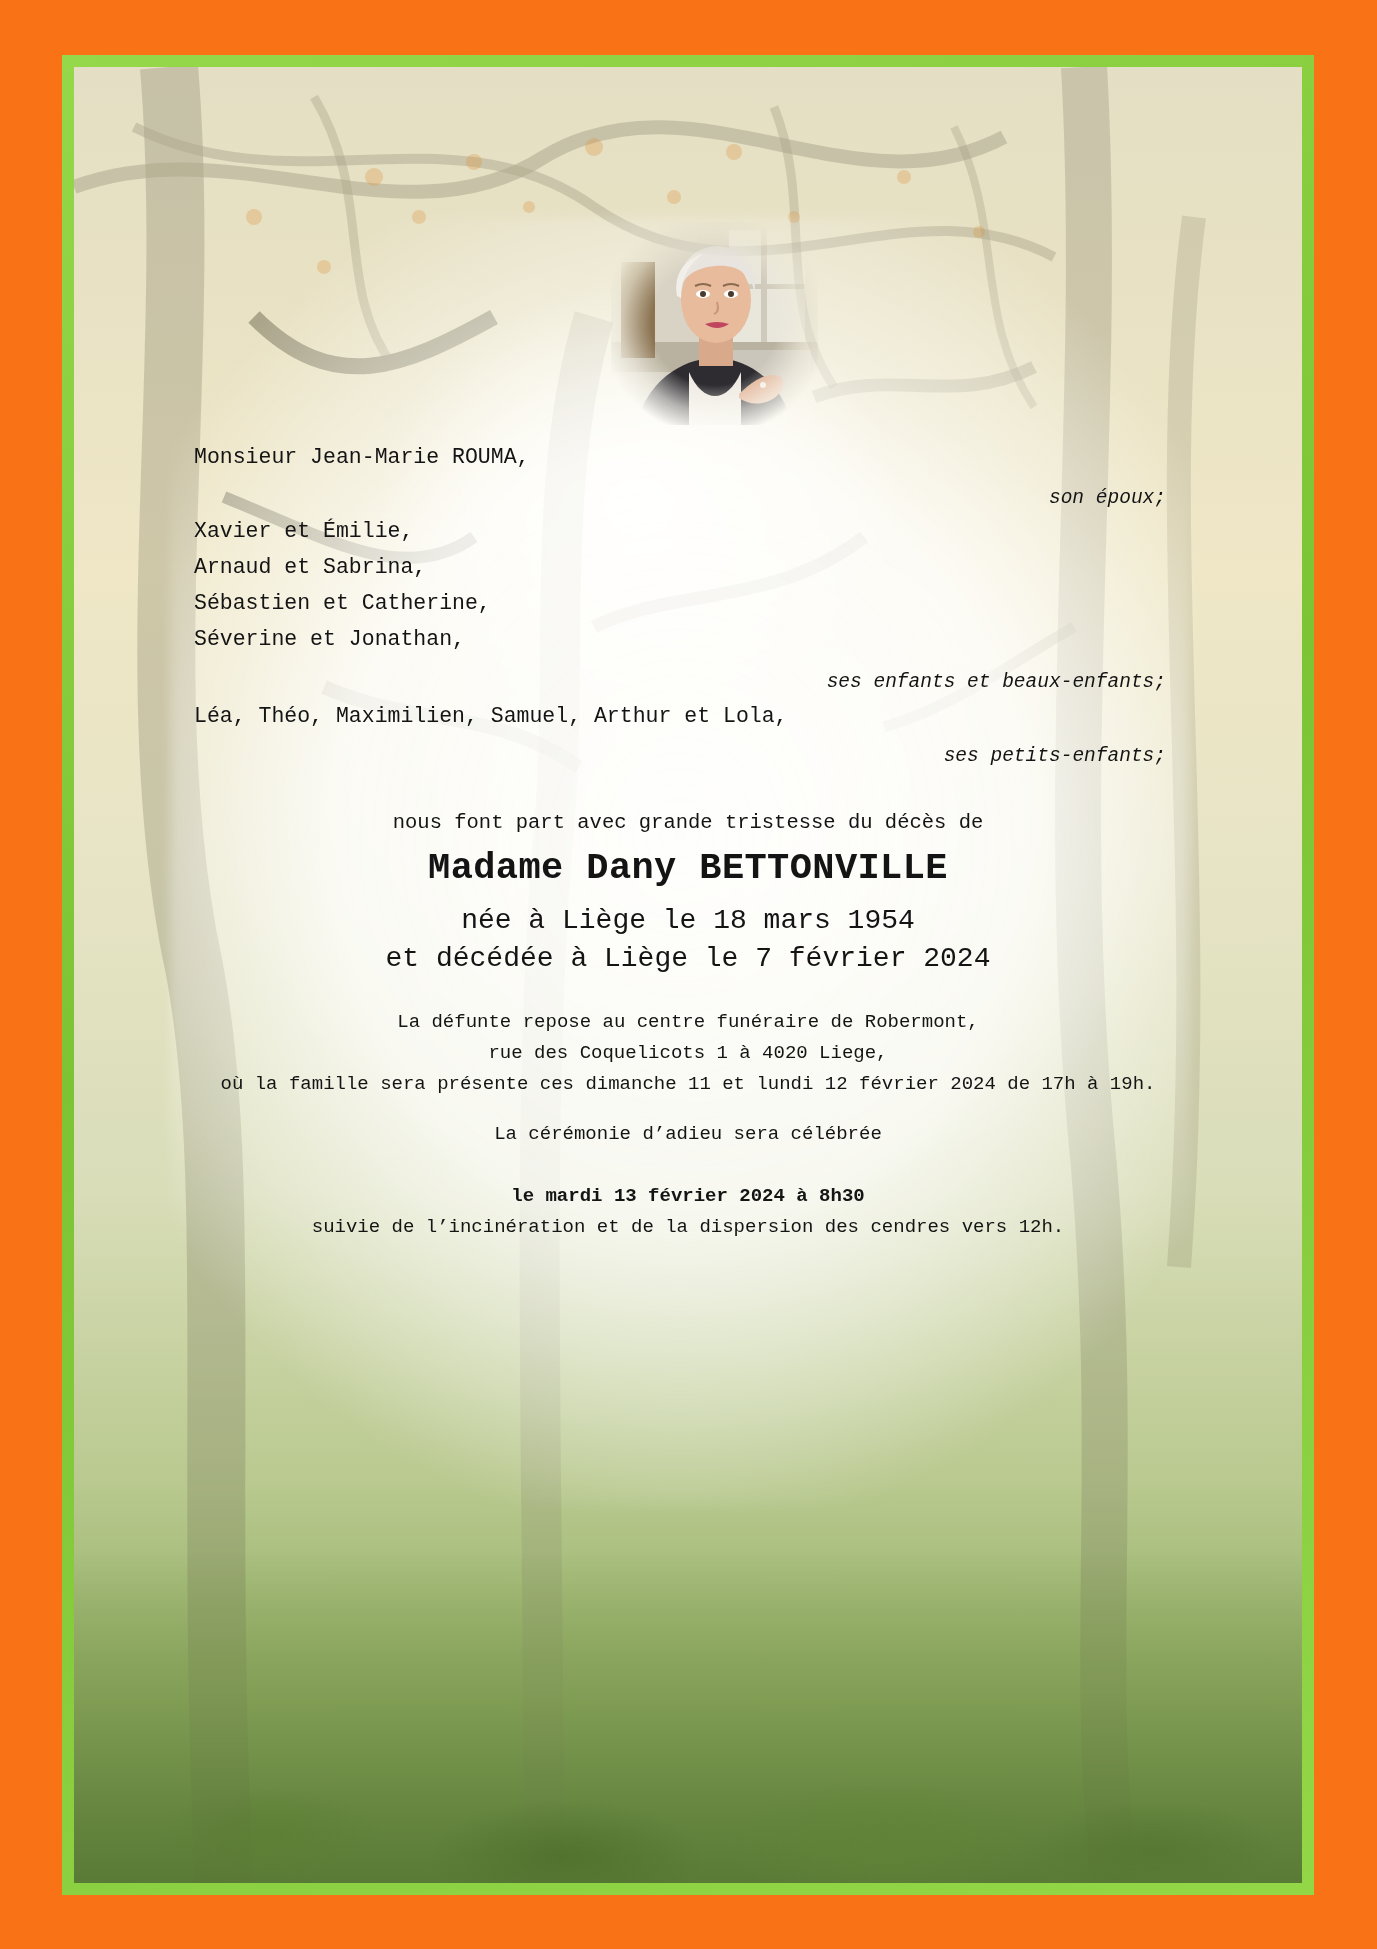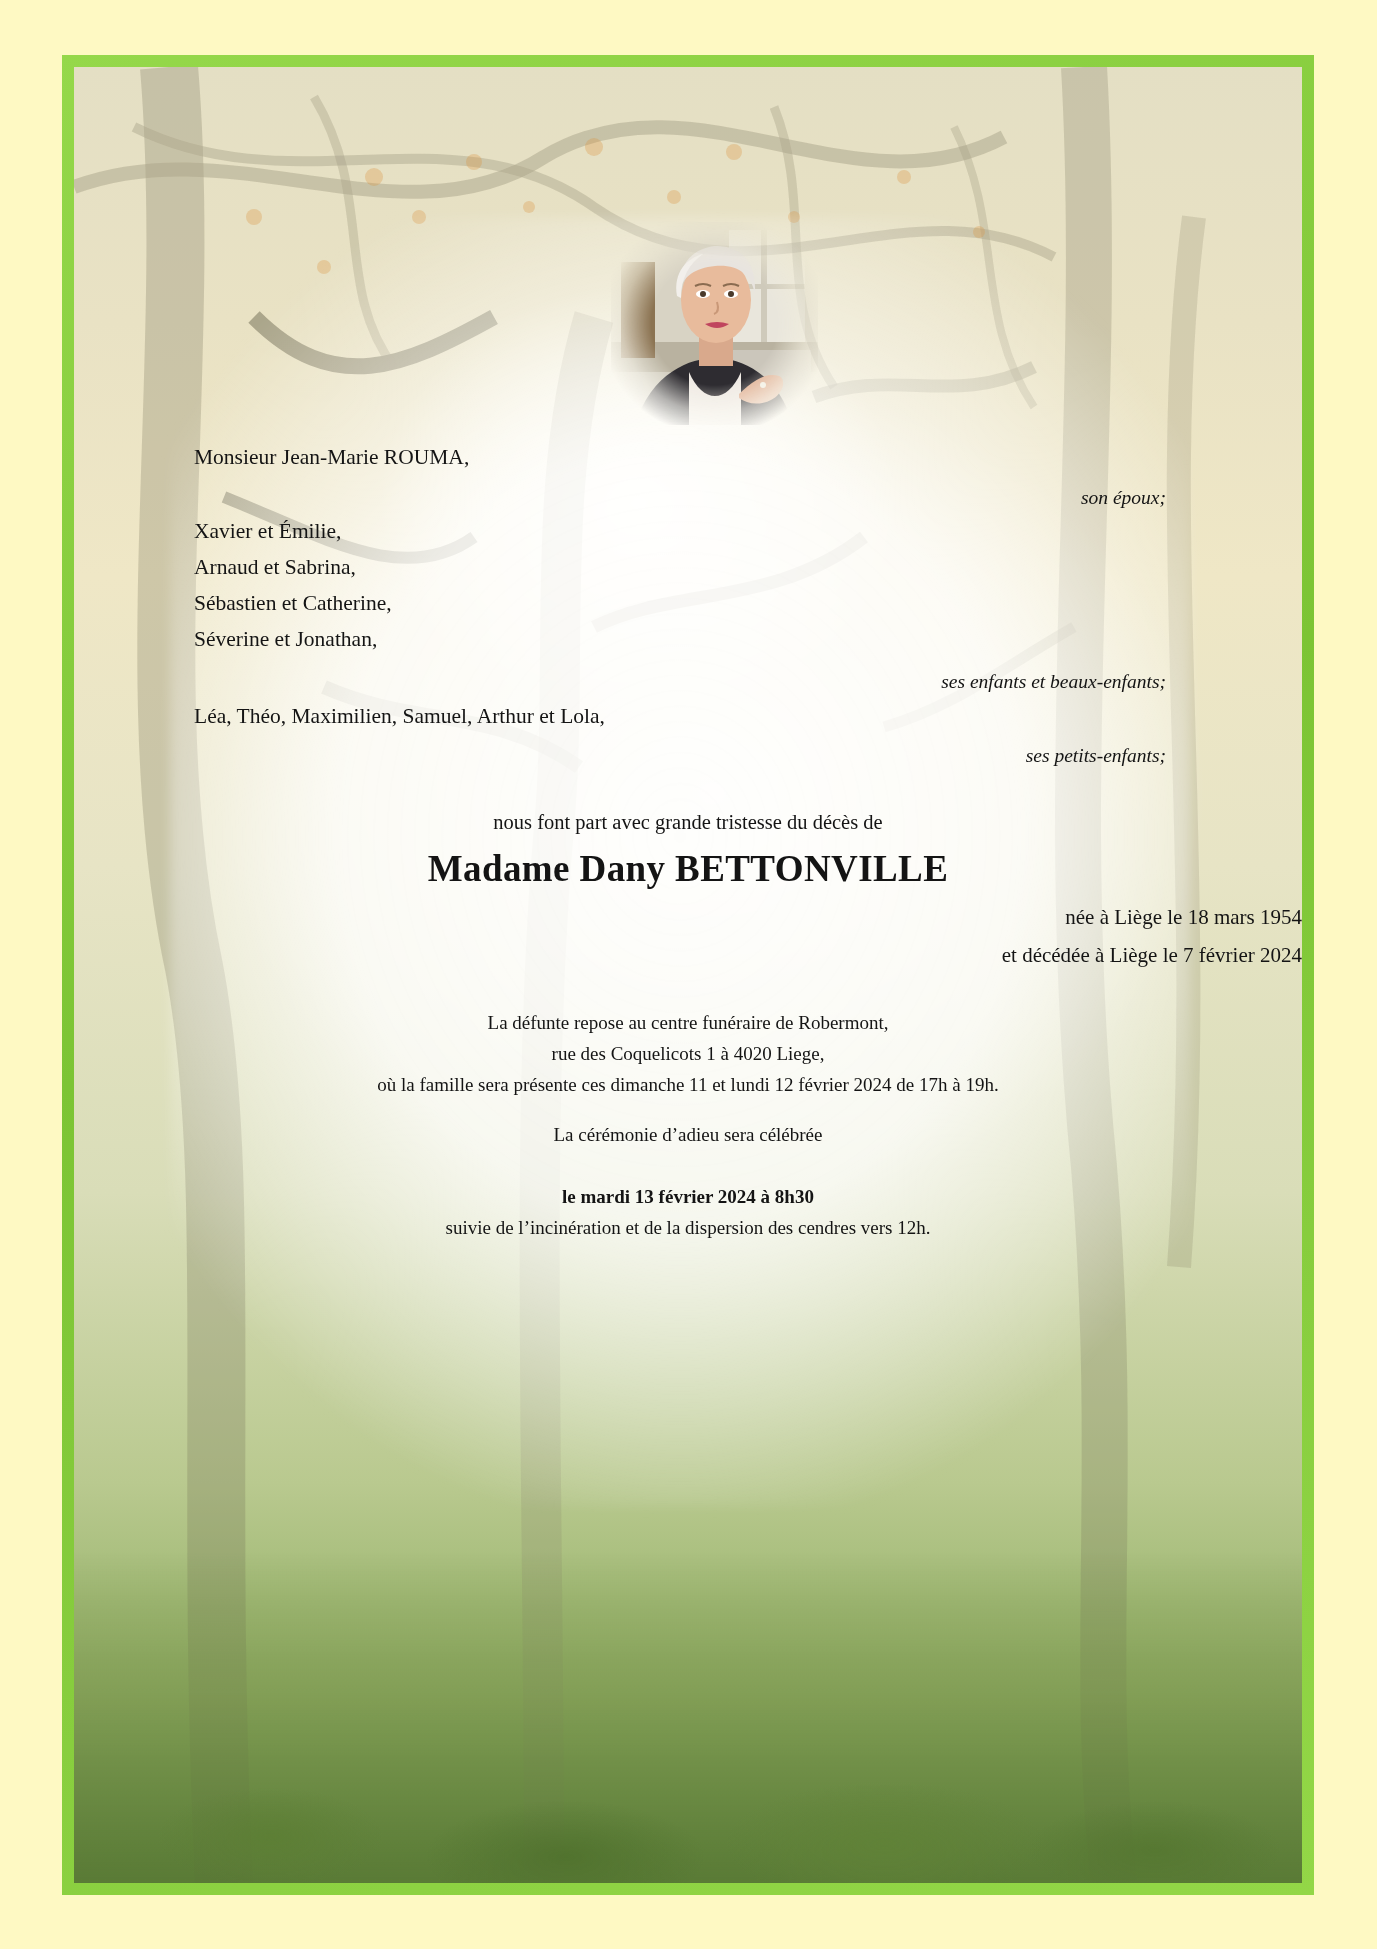--- a/index.html
+++ b/index.html
@@ -12,22 +12,23 @@
     height: 1949px;
     font-family: "Liberation Serif", serif;
     overflow: hidden;
   }
 
   
   .page {
     position: relative;
     width: 1377px;
     height: 1949px;
-    background: #fef9c3;
+    background: #f97316;
     box-sizing: border-box;
+    font-family: Liberation Mono, monospace;
   }
   .green-frame {
     position: absolute;
     left: 62px;
     top: 55px;
     width: 1252px;
     height: 1840px;
     background: #8cd13f;
     background: linear-gradient(160deg, #95d84a 0%, #7cc434 45%, #93d747 100%);
     box-sizing: border-box;
@@ -114,21 +115,21 @@
     text-align: left;
   }
   .center { left: 0; width: 100%; text-align: center; }
 
   .announce { font-size: 20.5px; }
   .deceased-name {
     font-weight: bold;
     font-size: 37px;
     letter-spacing: 0.4px;
   }
-  .birth, .death { font-size: 21px; text-align: right; }
+  .birth, .death { font-size: 28px; }
   .para { font-size: 19px; line-height: 31px; }
   .bold { font-weight: bold; }
   .reunion {
     font-weight: bold;
     font-size: 21px;
     text-decoration: underline;
   }
 </style>
 </head>
 <body>

